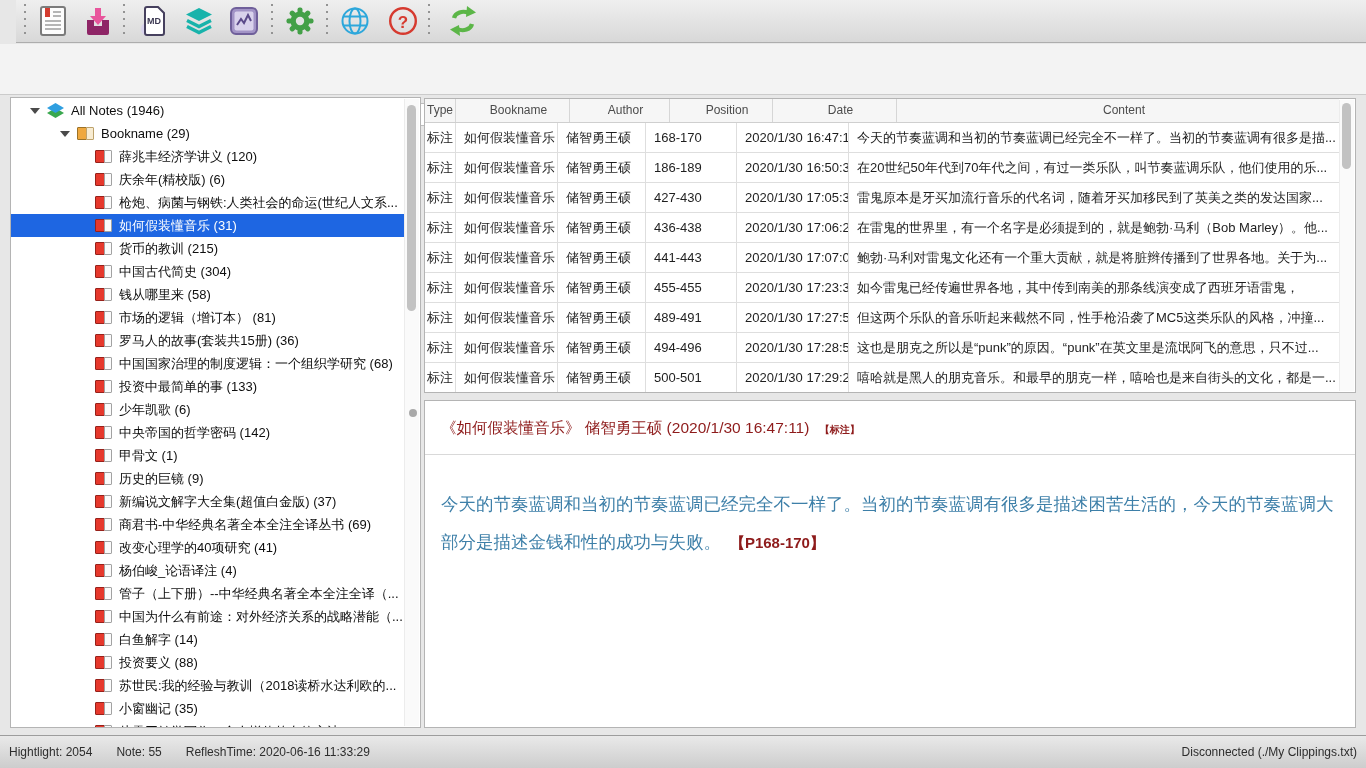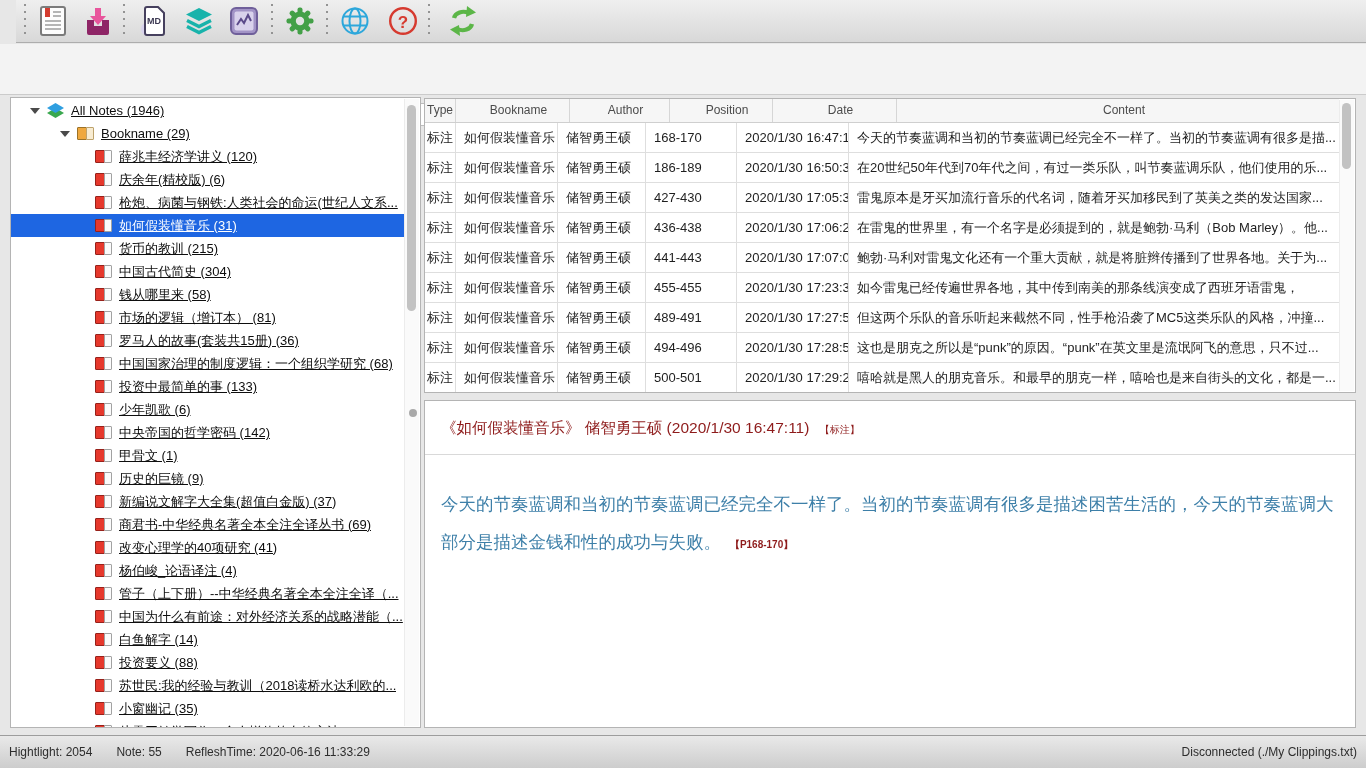--- a/index.html
+++ b/index.html
@@ -41,21 +41,21 @@
   .panel { position:absolute; background:#fff; border:1px solid #b4b4b4; }
   .sidebar { left:10px; top:97px; width:411px; height:631px; overflow:hidden; }
   .table-panel { left:424px; top:98px; width:932px; height:295px; overflow:hidden; }
   .detail-panel { left:424px; top:400px; width:932px; height:328px; overflow:hidden; }
   .splitter-dot { position:absolute; left:409px; top:409px; width:8px; height:8px;
     border-radius:50%; background:#a9a9a9; cursor:col-resize; }
 
   
   .tree { position:absolute; left:0; top:1px; right:16px; bottom:0; overflow:hidden; }
   .tree-row { display:flex; align-items:center; height:23px; white-space:nowrap;
-    font-size:13px; color:#0e0e0e; cursor:default; overflow:hidden;text-decoration:underline; }
+    font-size:13px; color:#0e0e0e; cursor:default; overflow:hidden; }
   .tree-row.selected { background:#1e66e2; color:#fff; }
   .tri { width:0; height:0; border-left:5px solid transparent; border-right:5px solid transparent;
     border-top:6px solid #4a4a4a; margin-right:7px; flex:none; }
   .lvl0 .tri { margin-left:19px; } .lvl1 .tri { margin-left:49px; }
   .lvl2 { padding-left:84px; }
   .bk { position:relative; width:17px; height:13px; flex:none; margin-right:7px; }
   .bk::before,.bk::after { content:""; position:absolute; }
   .red-book-icon::before { left:0; top:0; bottom:0; width:8px; background:#e6382c;
     border:1px solid #97211a; border-radius:1px; }
   .red-book-icon::after { left:9px; right:0; top:0; bottom:0; background:#fbfbfb;
@@ -86,24 +86,24 @@
   .th:last-child { border-right:none; }
   .trow { height:30px; border-bottom:1px solid #dedede; background:#fff; }
   .td { font-size:13px; color:#1e1e1e; line-height:29px; padding:0 8px;
     border-right:1px solid #dedede; white-space:nowrap; overflow:hidden; }
   .td:last-child { border-right:none; }
   .td.c-type { padding:0 2px; text-align:center; }
 
   
   .detail-title { margin:16px 16px 0; font-size:15.5px; color:#8e1b1b; line-height:22px;
     white-space:nowrap; overflow:hidden; }
-  .detail-title .tag { font-size:10px; font-weight:normal; margin-left:6px; }
+  .detail-title .tag { font-size:10px; font-weight:bold; margin-left:6px; }
   .detail-divider { margin-top:13px; border-top:1px solid #d9d9d9; }
   .detail-body { margin:30px 20px 0 16px; font-size:17.5px; line-height:38px; color:#3d7fa8; }
-  .detail-body .btag { color:#8e1b1b; font-size:10px; font-weight:bold; margin-left:4px; }
+  .detail-body .btag { color:#8e1b1b; font-size:15px; font-weight:bold; margin-left:4px; }
 
   
   .statusbar { position:absolute; left:0; top:735px; width:1366px; height:33px;
     background:linear-gradient(#e9e9e9,#cdcdcd); border-top:1px solid #9d9d9d;
     display:flex; align-items:center; padding:0 9px; font-size:12px; color:#2d2d2d; }
   .statusbar .item { margin-right:24px; }
   .statusbar .right { margin-left:auto; }
 </style>
 </head>
 <body>

